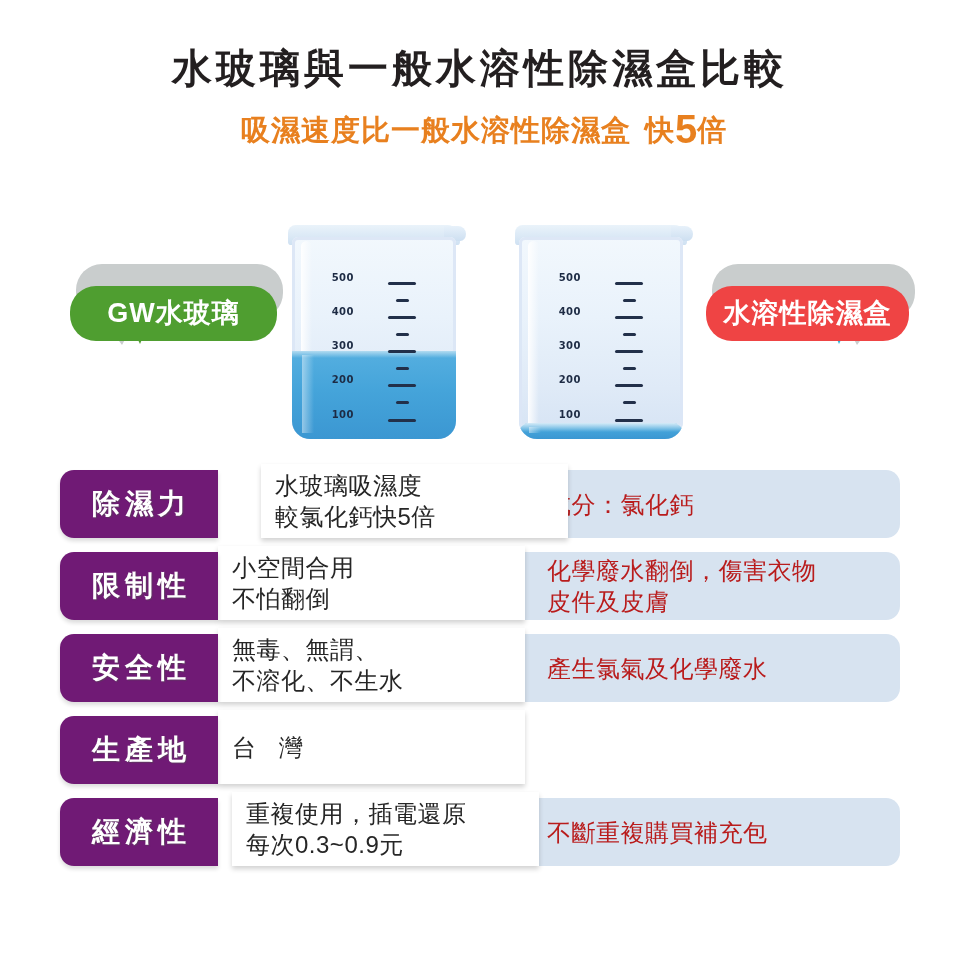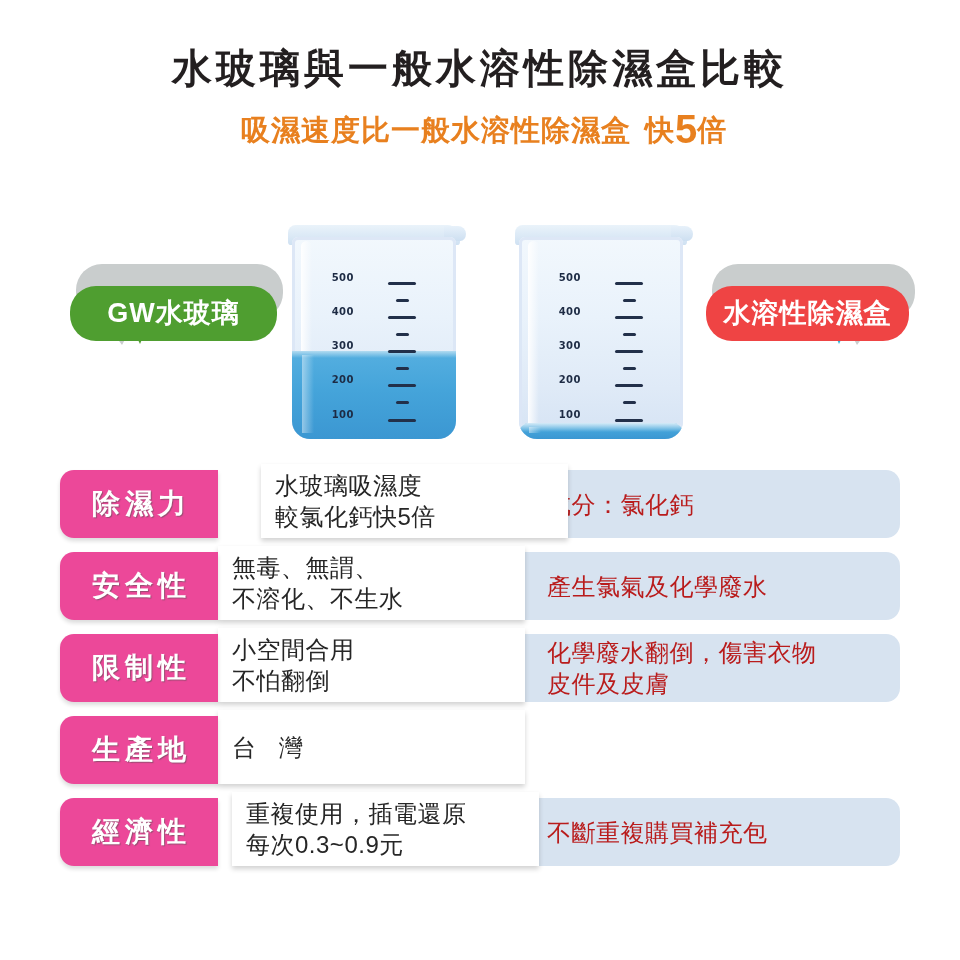--- a/index.html
+++ b/index.html
@@ -152,21 +152,21 @@
     border-left:16px solid transparent;
     border-right:22px solid transparent;
     border-top:30px solid #c9cdcd;
   }
 
   
   .table{position:absolute;left:0;top:470px;width:960px;}
   .row{position:relative;width:960px;margin-bottom:8px;}
   .row .tag{
     position:absolute;left:60px;top:0;width:158px;
-    background:#ec4899;
+    background:#701a75;
     border-radius:14px 0 0 14px;
     display:flex;align-items:center;justify-content:center;
     box-shadow:0 3px 4px rgba(0,0,0,.14);
     z-index:3;
   }
   .row .tag span{
     color:#ffffff;font-size:28px;font-weight:700;letter-spacing:5px;
     text-indent:5px;
     text-shadow:1px 1px 1px rgba(80,80,80,.55);
     white-space:nowrap;line-height:1;
@@ -319,47 +319,47 @@
         <div class="line">水玻璃吸濕度</div>
         <div class="line">較氯化鈣快5倍</div>
       </div>
       <div class="cell-right" style="height:68px;">
         <div class="line">成分：氯化鈣</div>
       </div>
     </div>
 
     <div class="row" style="height:68px;margin-top:14px;">
       <div class="tag" style="height:68px;">
+        <span>限制性</span>
+      </div>
+      <div class="cell-left" style="height:74px;">
+        <div class="line">小空間合用</div>
+        <div class="line">不怕翻倒</div>
+      </div>
+      <div class="cell-right" style="height:68px;">
+        <div class="line">化學廢水翻倒，傷害衣物</div>
+        <div class="line">皮件及皮膚</div>
+      </div>
+    </div>
+
+    <div class="row" style="height:68px;margin-top:14px;">
+      <div class="tag" style="height:68px;">
         <span>安全性</span>
       </div>
       <div class="cell-left" style="height:74px;">
         <div class="line">無毒、無謂、</div>
         <div class="line">不溶化、不生水</div>
       </div>
       <div class="cell-right" style="height:68px;">
         <div class="line">產生氯氣及化學廢水</div>
       </div>
     </div>
 
     <div class="row" style="height:68px;margin-top:14px;">
       <div class="tag" style="height:68px;">
-        <span>限制性</span>
-      </div>
-      <div class="cell-left" style="height:74px;">
-        <div class="line">小空間合用</div>
-        <div class="line">不怕翻倒</div>
-      </div>
-      <div class="cell-right" style="height:68px;">
-        <div class="line">化學廢水翻倒，傷害衣物</div>
-        <div class="line">皮件及皮膚</div>
-      </div>
-    </div>
-
-    <div class="row" style="height:68px;margin-top:14px;">
-      <div class="tag" style="height:68px;">
         <span>生產地</span>
       </div>
       <div class="cell-left" style="height:74px;">
         <div class="line spaced">台 灣</div>
       </div>
     </div>
 
     <div class="row" style="height:68px;margin-top:14px;">
       <div class="tag" style="height:68px;">
         <span>經濟性</span>

